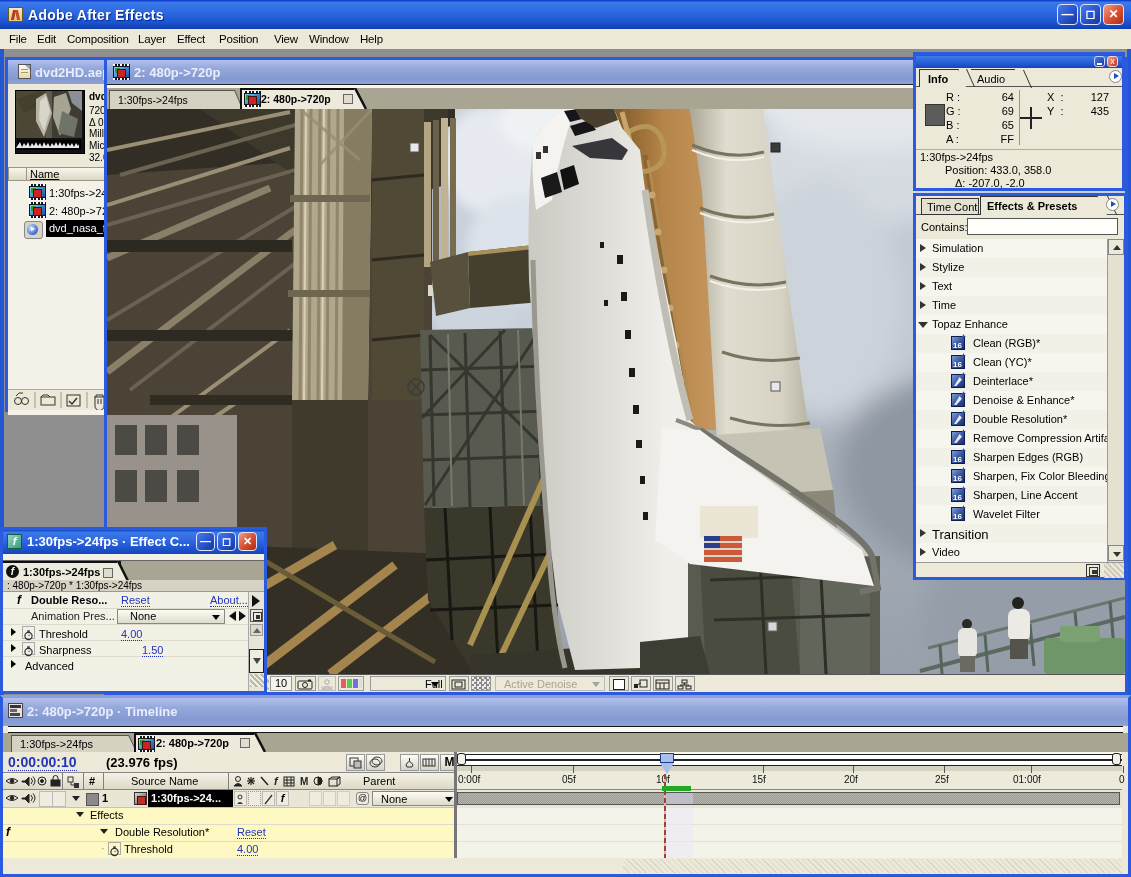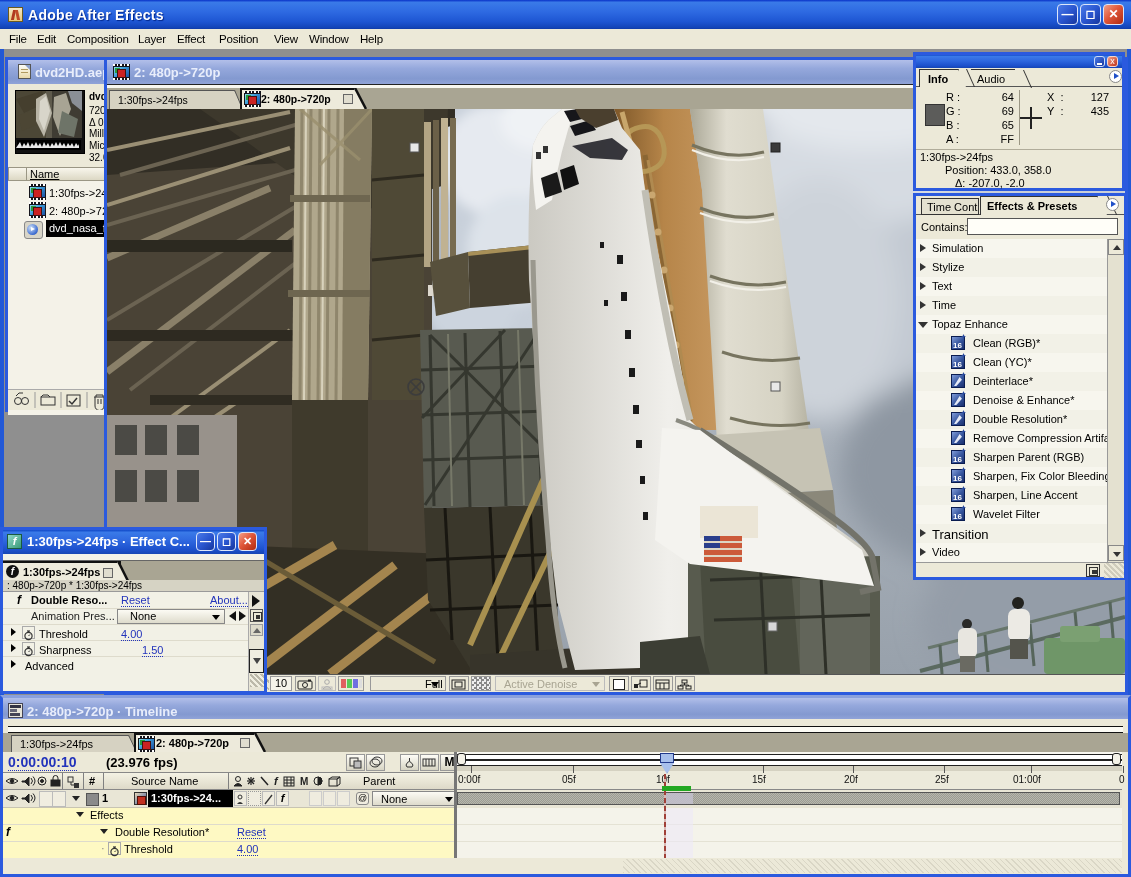--- a/index.html
+++ b/index.html
@@ -605,21 +605,21 @@
       <div class="abs" style="left:35px;top:192px;width:14px;height:14px;background:linear-gradient(135deg,#7f9bd8 0%,#35549c 55%,#1a2f6e 100%);border:1px solid #0a1c50;box-sizing:border-box;">
         <div class="abs" style="left:2px;top:2px;width:8px;height:9px;background:linear-gradient(135deg,#fff 0%,#cfd8f0 100%);clip-path:polygon(0 100%, 70% 0, 100% 30%, 30% 100%);"></div>
         <div class="abs" style="left:9px;top:-3px;width:5px;height:5px;background:#2a4a9c;clip-path:polygon(50% 0,65% 35%,100% 50%,65% 65%,50% 100%,35% 65%,0 50%,35% 35%);"></div>
       </div>
       <span class="abs" style="left:57px;top:193px;font-size:11px;white-space:nowrap;">Remove Compression Artifacts</span>
       <div class="abs" style="left:0;top:209px;width:191px;height:19px;background:#f2f1e7;"></div>
       <div class="abs" style="left:35px;top:211px;width:14px;height:14px;background:linear-gradient(135deg,#7f9bd8 0%,#35549c 55%,#1a2f6e 100%);border:1px solid #0a1c50;box-sizing:border-box;">
         <div class="abs" style="left:1px;top:4px;color:#fff;font-size:8px;font-weight:bold;">16</div>
         <div class="abs" style="left:9px;top:-3px;width:5px;height:5px;background:#2a4a9c;clip-path:polygon(50% 0,65% 35%,100% 50%,65% 65%,50% 100%,35% 65%,0 50%,35% 35%);"></div>
       </div>
-      <span class="abs" style="left:57px;top:212px;font-size:11px;white-space:nowrap;">Sharpen Parent (RGB)</span>
+      <span class="abs" style="left:57px;top:212px;font-size:11px;white-space:nowrap;">Sharpen Edges (RGB)</span>
       <div class="abs" style="left:0;top:228px;width:191px;height:19px;background:#f7f6ee;"></div>
       <div class="abs" style="left:35px;top:230px;width:14px;height:14px;background:linear-gradient(135deg,#7f9bd8 0%,#35549c 55%,#1a2f6e 100%);border:1px solid #0a1c50;box-sizing:border-box;">
         <div class="abs" style="left:1px;top:4px;color:#fff;font-size:8px;font-weight:bold;">16</div>
         <div class="abs" style="left:9px;top:-3px;width:5px;height:5px;background:#2a4a9c;clip-path:polygon(50% 0,65% 35%,100% 50%,65% 65%,50% 100%,35% 65%,0 50%,35% 35%);"></div>
       </div>
       <span class="abs" style="left:57px;top:231px;font-size:11px;white-space:nowrap;">Sharpen, Fix Color Bleeding</span>
       <div class="abs" style="left:0;top:247px;width:191px;height:19px;background:#f2f1e7;"></div>
       <div class="abs" style="left:35px;top:249px;width:14px;height:14px;background:linear-gradient(135deg,#7f9bd8 0%,#35549c 55%,#1a2f6e 100%);border:1px solid #0a1c50;box-sizing:border-box;">
         <div class="abs" style="left:1px;top:4px;color:#fff;font-size:8px;font-weight:bold;">16</div>
         <div class="abs" style="left:9px;top:-3px;width:5px;height:5px;background:#2a4a9c;clip-path:polygon(50% 0,65% 35%,100% 50%,65% 65%,50% 100%,35% 65%,0 50%,35% 35%);"></div>
@@ -728,21 +728,21 @@
       </div>
     <div class="abs" style="left:0px;top:57px;width:15px;height:24px;background:#efede0;border:1px solid #222;box-sizing:border-box;">
         <div class="abs" style="left:3px;top:8px;width:0;height:0;border-top:6px solid #444;border-left:4px solid transparent;border-right:4px solid transparent;"></div>
       </div>
     <div class="abs" style="left:1px;top:82px;width:14px;height:13px;background:repeating-linear-gradient(45deg,#bcb9aa 0 2px,#f0eee0 2px 4px);"></div>
   </div>
   <div class="abs" style="left:0;top:161px;width:261px;height:0px;background:#f0efe4;"></div>
 </div>
 
 <div id="tlwin" class="abs win" style="left:0px;top:695px;width:1131px;height:182px;background:#ece9d8;border-top-color:#8aa0dc;">
-  <div class="abs tb-in" style="left:0;top:0;width:1125px;height:21px;">
+  <div class="abs tb-in" style="left:0;top:0;width:1125px;height:28px;">
     <div class="abs" style="left:5px;top:5px;width:15px;height:15px;background:#e8e5d8;border:1px solid #445;box-sizing:border-box;">
       <div class="abs" style="left:1px;top:1px;width:11px;height:3px;background:#334;"></div>
       <div class="abs" style="left:1px;top:5px;width:7px;height:3px;background:#667;"></div>
       <div class="abs" style="left:1px;top:9px;width:10px;height:3px;background:#445;"></div>
     </div>
     <div class="abs ttl ttl-in" style="left:24px;top:6px;">2: 480p-&gt;720p · Timeline</div>
   </div>
   <div class="abs" style="left:5px;top:28px;width:1115px;height:7px;background:#fcfbf4;border-top:1px solid #111;border-bottom:1px solid #111;box-sizing:border-box;"></div>
   <div class="abs tabrow" style="left:0;top:35px;width:1125px;height:19px;">
     <div class="abs tab" style="left:8px;top:2px;width:118px;height:17px;background:#d6d2c2;border:1px solid #555;border-bottom:none;">

